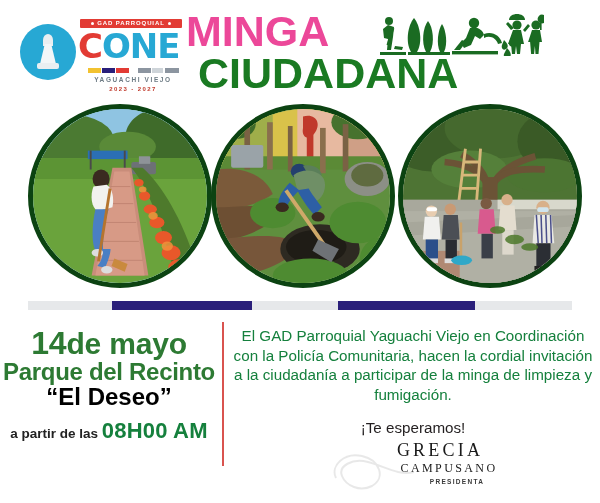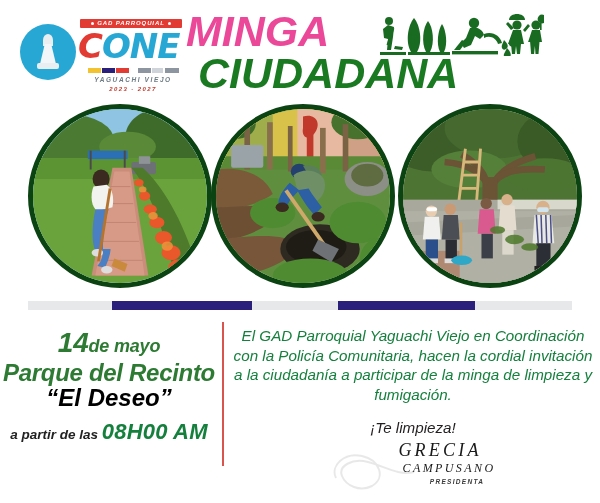--- a/index.html
+++ b/index.html
@@ -1,21 +1,21 @@
 <!DOCTYPE html>
 <html><head>
 <meta charset="utf-8">
 <style>
   html,body{margin:0;padding:0;}
   body{
     width:600px;height:503px;background:#ffffff;
     font-family:"Liberation Sans", sans-serif;
     overflow:hidden;position:relative;
   }
-  .poster{position:relative;width:600px;height:494px;background:#fff;font-style:italic;}
+  .poster{position:relative;width:600px;height:494px;background:#fff;}
 
   
   .header{position:absolute;left:0;top:0;width:600px;height:100px;}
 
   .logo{position:absolute;left:12px;top:8px;width:172px;height:86px;}
   .logo-badge{position:absolute;left:8px;top:16px;width:56px;height:56px;border-radius:50%;background:#27a8d4;}
   .logo-tower{position:absolute;left:27px;top:26px;width:18px;height:38px;}
   .logo-tower .cap{position:absolute;left:4px;top:0;width:10px;height:12px;background:#e9eef1;border-radius:50% 50% 0 0;}
   .logo-tower .body{position:absolute;left:1px;top:10px;width:16px;height:20px;background:#f2f6f8;
      clip-path:polygon(30% 0,70% 0,100% 100%,0 100%);}
@@ -57,22 +57,22 @@
   .barstrip .seg{position:absolute;top:0;height:9px;background:#2a1f7a;}
   .seg1{left:84px;width:140px;}
   .seg2{left:310px;width:137px;}
 
   
   .vline{position:absolute;left:222px;top:322px;width:1.5px;height:144px;background:#d9534f;}
 
   .left-col{position:absolute;left:0px;top:330px;width:218px;text-align:center;}
   .date-line{font-size:25px;font-weight:bold;color:#2d7a33;line-height:26px;letter-spacing:-.2px;
       font-family:"Liberation Sans",sans-serif;}
-  .date-line .num{font-size:28px;}
-  .date-line .small{font-size:18px;}
+  .date-line .num{font-size:32px;}
+  .date-line .small{font-size:30px;}
   .place{margin-top:1px;font-size:24px;font-weight:bold;color:#2d7a33;line-height:25px;letter-spacing:-.3px;}
   .place2{font-size:24px;font-weight:bold;color:#000000;line-height:25px;}
   .time-row{margin-top:11px;font-size:13.5px;font-weight:bold;color:#222;line-height:22px;}
   .time-row .hr{font-size:22px;font-weight:bold;color:#15803d;letter-spacing:.2px;}
 
   .right-col{position:absolute;left:232px;top:326px;width:362px;text-align:center;}
   .para{font-size:15.2px;color:#15803d;line-height:19.5px;font-family:"Liberation Sans",sans-serif;}
   .await{margin-top:15px;font-size:15.2px;color:#231f20;}
 
   
@@ -354,21 +354,21 @@
     <div class="place">Parque del Recinto</div>
     <div class="place2">“El Deseo”</div>
     <div class="time-row">
       <span>a partir de las</span>
       <span class="hr">08H00 AM</span>
     </div>
   </div>
 
   <div class="right-col">
     <div class="para">El GAD Parroquial Yaguachi Viejo en Coordinación con la Policía Comunitaria, hacen la cordial invitación a la ciudadanía a participar de la minga de limpieza y fumigación.</div>
-    <div class="await">¡Te limpieza!</div>
+    <div class="await">¡Te esperamos!</div>
   </div>
 
   <div class="sign">
     <svg class="sign-swirl" viewBox="0 0 90 42" xmlns="http://www.w3.org/2000/svg">
       <path d="M8 30 C2 18 16 4 34 8 C52 12 58 30 44 38 C32 44 18 38 14 28 C10 18 24 10 40 14 C56 18 70 28 86 24" fill="none" stroke="#555" stroke-width="2"></path>
     </svg>
     <div class="sign-name">GRECIA</div>
     <div class="sign-last">CAMPUSANO</div>
     <div class="sign-role">PRESIDENTA</div>
   </div>

